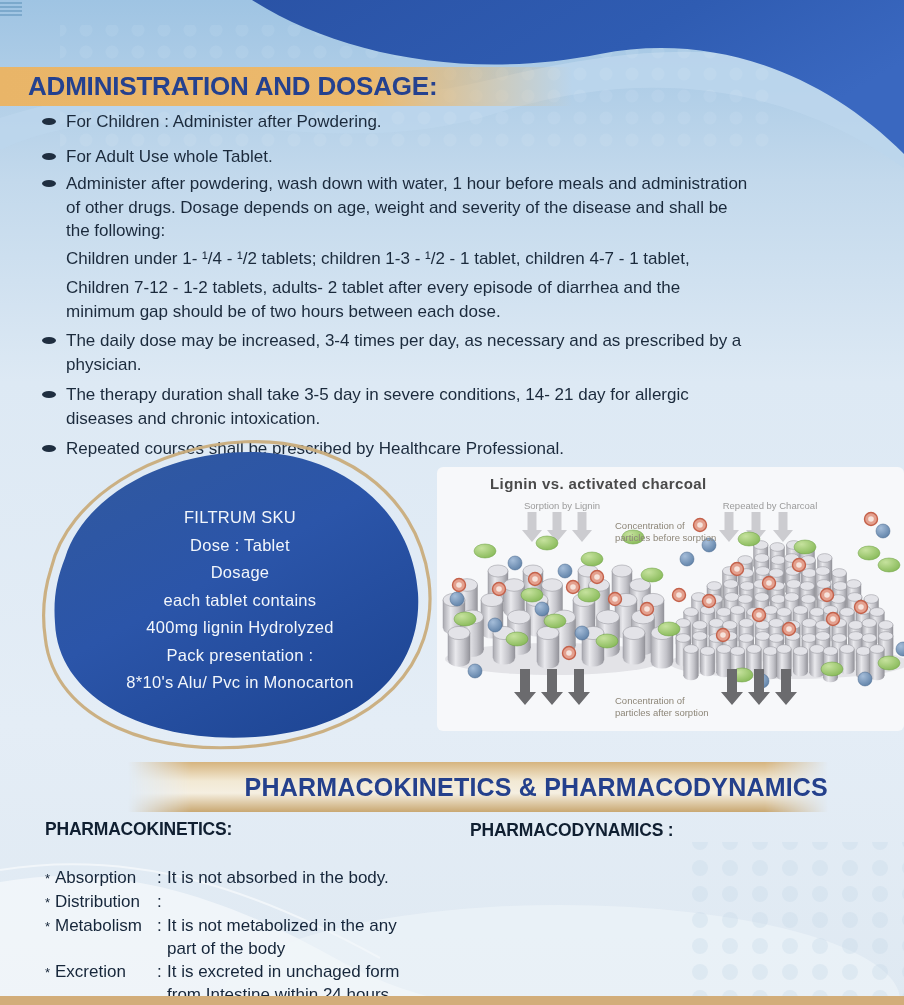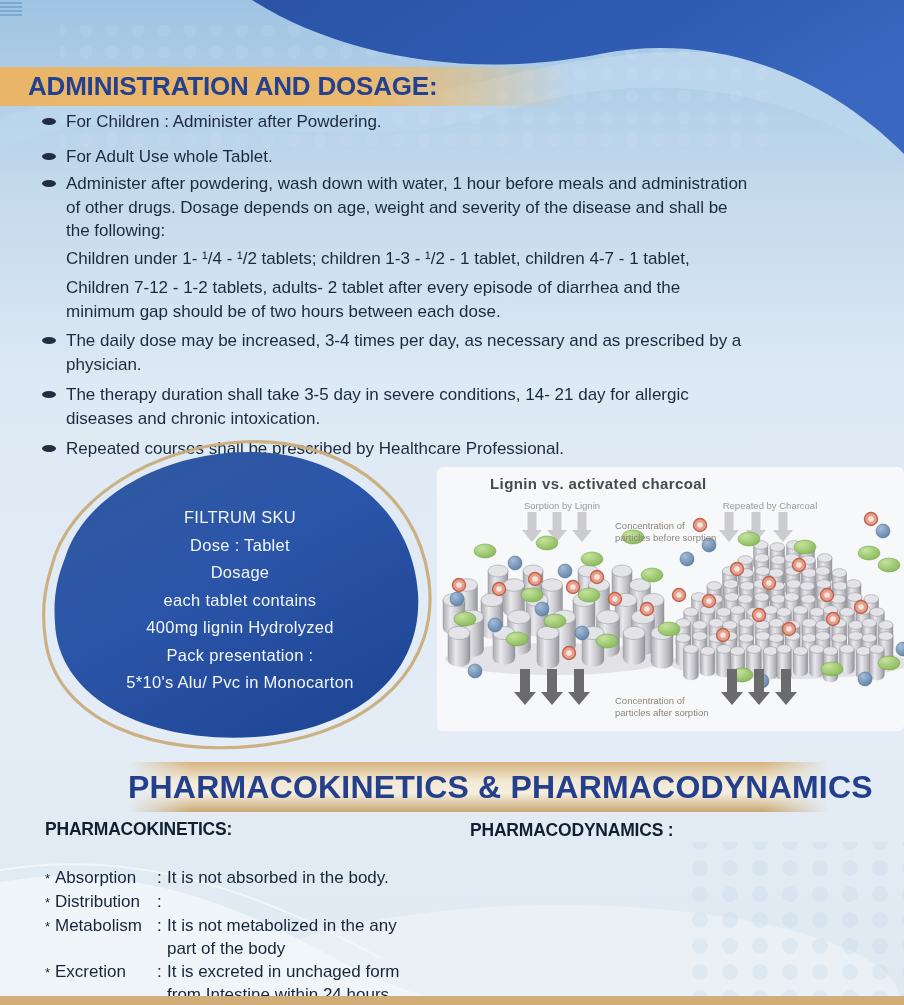--- a/index.html
+++ b/index.html
@@ -50,22 +50,22 @@
   #diagram-canvas{position:absolute;left:0;top:0;}
 
   
   #pk-band{
     left:128px;top:762px;width:700px;height:50px;z-index:3;
     background:linear-gradient(180deg,#d6b47e 0%,#f2e9d4 38%,#f5efe1 62%,#c9a872 100%);
     -webkit-mask-image:linear-gradient(90deg,transparent 0%,#000 9%,#000 91%,transparent 100%);
             mask-image:linear-gradient(90deg,transparent 0%,#000 9%,#000 91%,transparent 100%);
   }
   #pk-title{
-    left:128px;top:762px;width:700px;height:38px;line-height:50px;z-index:4;text-align:left;
-    font-size:32px;font-weight:700;color:#24408c;letter-spacing:0.2px;white-space:nowrap;
+    left:128px;top:762px;width:700px;height:38px;line-height:50px;z-index:4;text-align:right;
+    font-size:25px;font-weight:700;color:#24408c;letter-spacing:0.2px;white-space:nowrap;
   }
   .col-heading{font-size:17.5px;font-weight:700;color:#101f31;margin-bottom:25px;letter-spacing:-0.2px;}
   #pk-col{left:45px;top:818px;width:415px;z-index:3;color:#16263a;font-size:17px;line-height:23px;}
   .pk-item{display:flex;align-items:flex-start;}
   .pk-mark{flex:0 0 10px;font-size:13px;padding-top:1px;}
   .pk-label{flex:0 0 102px;}
   .pk-colon{flex:0 0 10px;}
   .pk-desc{flex:1;white-space:pre-line;}
   #pd-col{left:470px;top:818px;width:426px;z-index:3;color:#16263a;font-size:17px;line-height:24px;}
   #pd-text{white-space:pre-line;}
@@ -166,21 +166,21 @@
     <path transform="scale(1.065) rotate(-4)" fill="none" stroke="#c9ad7c" stroke-width="3" opacity="0.95" d="M-175,-40 C-155,-105 -70,-148 15,-146 C100,-144 172,-90 178,-5 C183,75 120,132 15,139 C-90,146 -182,102 -185,25 C-187,0 -183,-20 -175,-40 Z"></path>
     <path fill="url(#blobGrad)" d="M-175,-40 C-155,-105 -70,-148 15,-146 C100,-144 172,-90 178,-5 C183,75 120,132 15,139 C-90,146 -182,102 -185,25 C-187,0 -183,-20 -175,-40 Z"></path>
   </g>
 </svg>
 <div id="sku-text" class="abs">FILTRUM SKU
 Dose : Tablet
 Dosage
 each tablet contains
 400mg lignin Hydrolyzed
 Pack presentation :
-5*10's Alu/ Pvc in Monocarton</div>
+8*10's Alu/ Pvc in Monocarton</div>
 
 <div id="diagram" class="abs">
   <svg id="diagram-canvas" width="467" height="264" viewBox="0 0 467 264">
     <defs>
       <linearGradient id="cylGrad" x1="0" y1="0" x2="1" y2="0">
         <stop offset="0" stop-color="#a9a9b0"></stop>
         <stop offset="0.35" stop-color="#e9e9ed"></stop>
         <stop offset="0.7" stop-color="#c3c3c9"></stop>
         <stop offset="1" stop-color="#94949b"></stop>
       </linearGradient>

